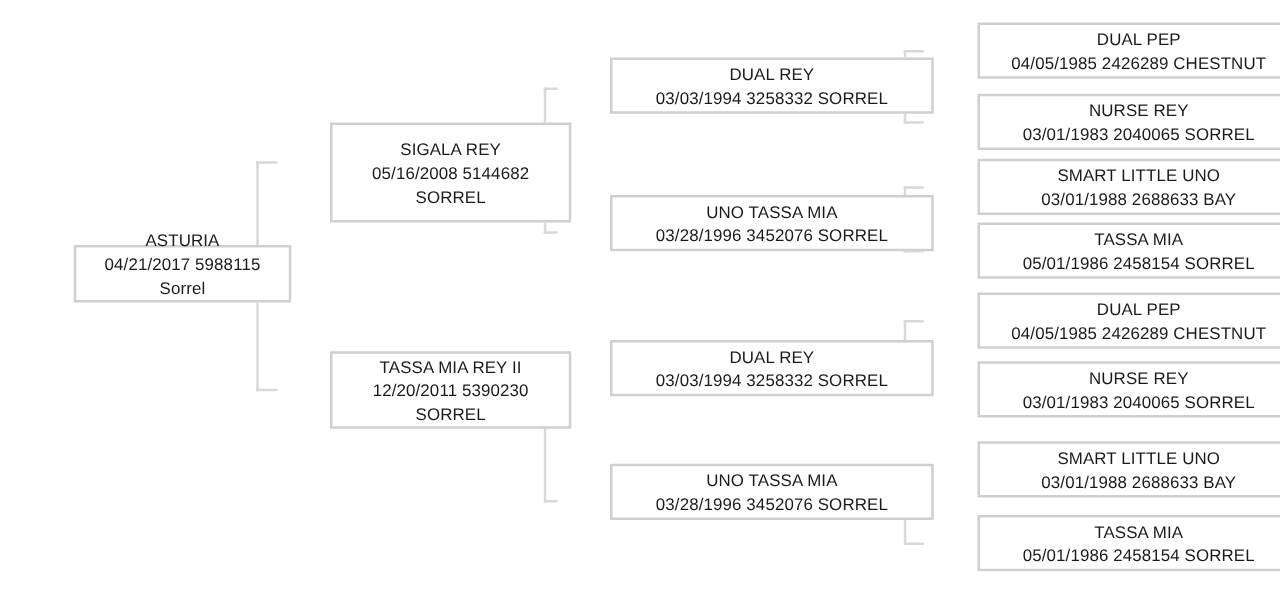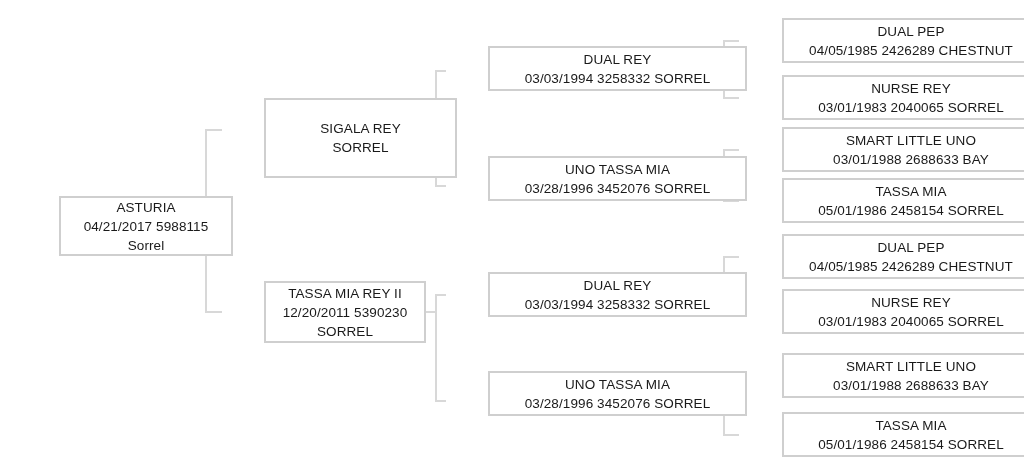--- a/index.html
+++ b/index.html
@@ -88,32 +88,33 @@
   <div class="conn h" style="left:702px; top:294px; width:22px;"></div>
   <div class="conn v" style="left:723px; top:256px; height:57px;"></div>
   <div class="conn h" style="left:723px; top:256px; width:16px;"></div>
   <div class="conn h" style="left:723px; top:311px; width:16px;"></div>
 
   <div class="conn h" style="left:702px; top:400px; width:22px;"></div>
   <div class="conn v" style="left:723px; top:375px; height:60px;"></div>
   <div class="conn h" style="left:723px; top:375px; width:16px;"></div>
   <div class="conn h" style="left:723px; top:434px; width:16px;"></div>
 
-  <div class="node" style="left:15px; top:196px; width:174px; height:60px;">
+  <div class="node" style="left:15px; top:196px; width:174px; height:46px;justify-content:flex-end;">
     <span class="ln ln-name">ASTURIA</span>
     <span class="ln">04/21/2017 5988115</span>
     <span class="ln">Sorrel</span>
   </div>
 
   <div class="node" style="left:220px; top:98px; width:193px; height:80px;">
     <span class="ln ln-name">SIGALA REY</span>
+    <span class="ln">05/16/2008 5144682</span>
     <span class="ln">SORREL</span>
   </div>
 
-  <div class="node" style="left:220px; top:281px; width:162px; height:62px;">
+  <div class="node" style="left:220px; top:281px; width:193px; height:62px;">
     <span class="ln ln-name">TASSA MIA REY II</span>
     <span class="ln">12/20/2011 5390230</span>
     <span class="ln">SORREL</span>
   </div>
 
   <div class="node" style="left:444px; top:46px; width:259px; height:45px;">
     <span class="ln ln-name">DUAL REY</span>
     <span class="ln">03/03/1994 3258332 SORREL</span>
   </div>
 

